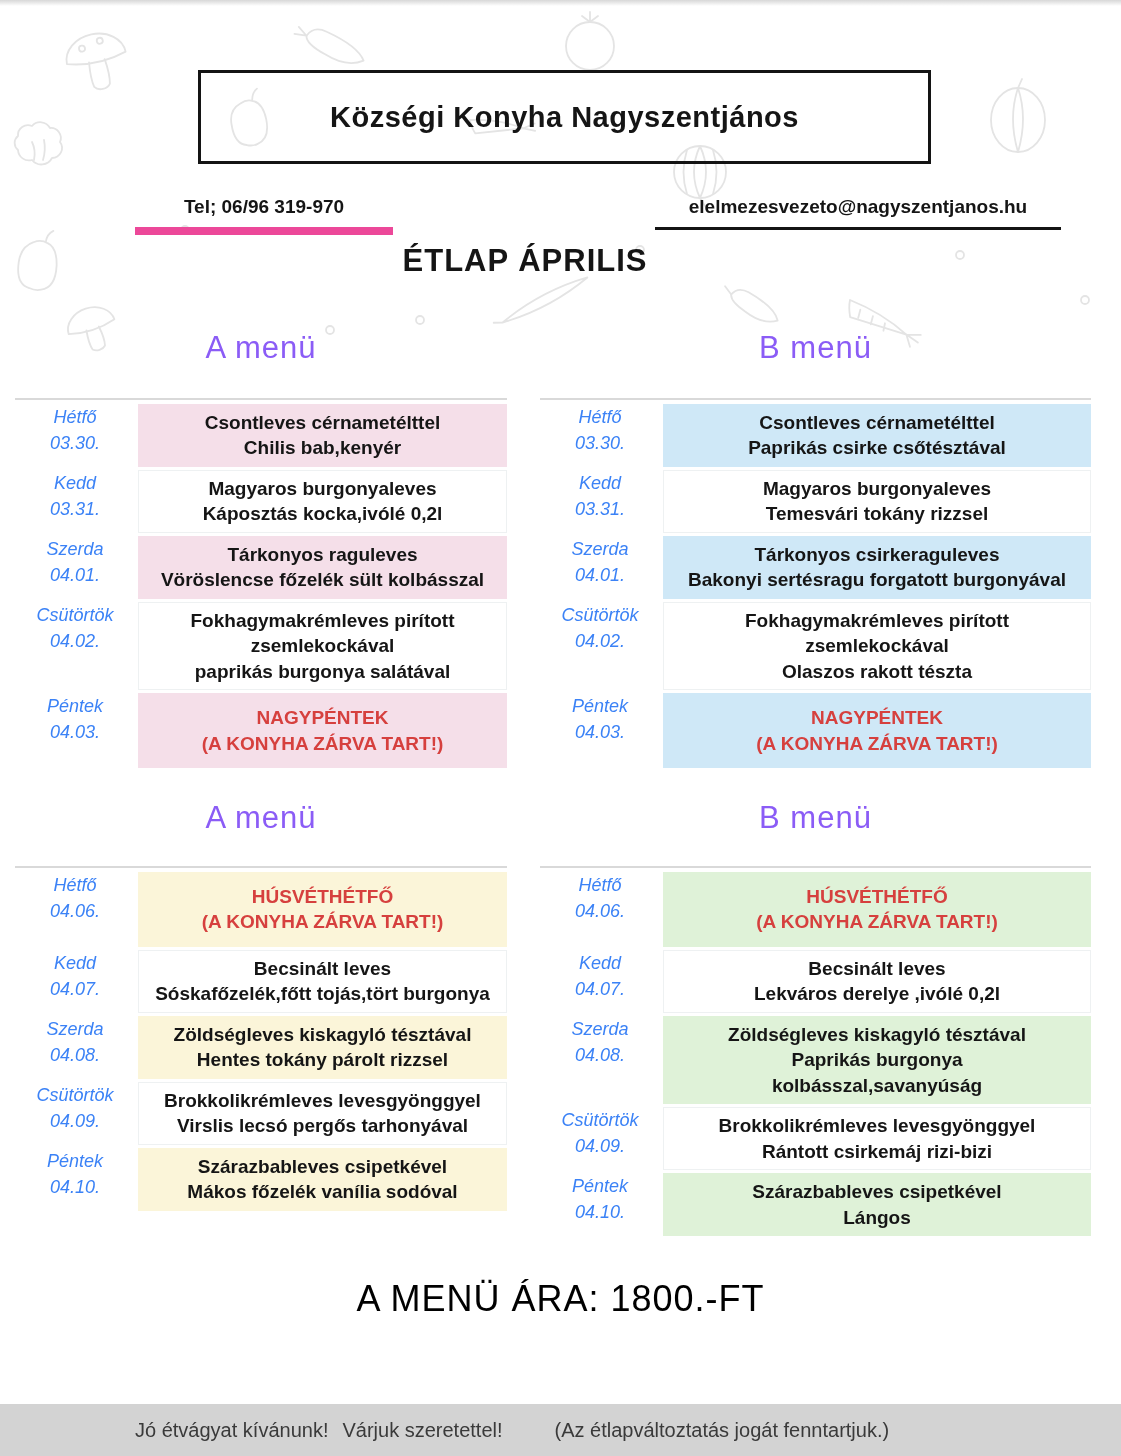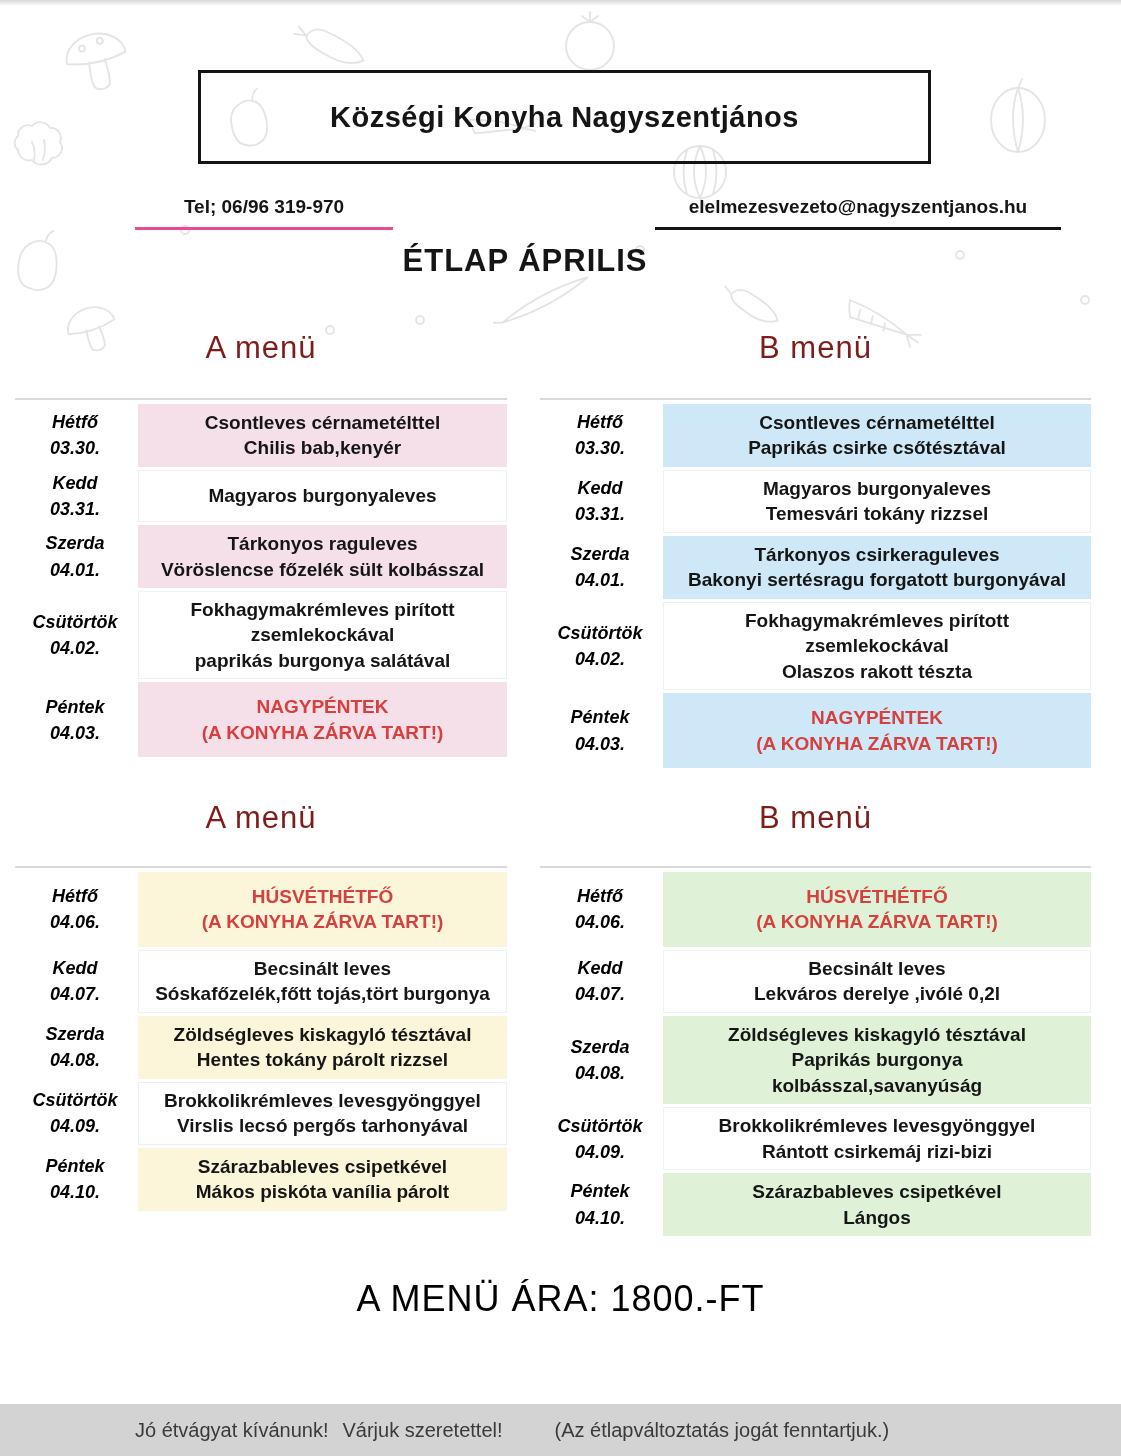--- a/index.html
+++ b/index.html
@@ -13,51 +13,51 @@
   .doodles { position:absolute; left:0; top:0; }
 
   
   .title-box {
     position:absolute; left:198px; top:70px; width:727px; height:88px;
     border:3px solid #141414; display:flex; align-items:center; justify-content:center;
   }
   .title-box .t { font-size:29px; font-weight:700; letter-spacing:.5px; }
   .contact-phone {
     position:absolute; left:135px; top:196px; width:258px; text-align:center;
-    font-size:19px; font-weight:700; border-bottom:3px solid #ec4899; padding-bottom:9px;
+    font-size:19px; font-weight:700; border-bottom:8px solid #ec4899; padding-bottom:9px;
   }
   .contact-email {
     position:absolute; left:655px; top:196px; width:406px; text-align:center;
     font-size:19px; font-weight:700; border-bottom:3px solid #141414; padding-bottom:9px;
   }
   .page-title {
     position:absolute; left:0; top:243px; width:1050px; text-align:center;
     font-size:31px; font-weight:700; letter-spacing:1px;
   }
 
   
   .menu-headings { position:absolute; left:0; width:100%; height:46px; }
   .menu-headings.w1 { top:330px; } .menu-headings.w2 { top:800px; }
   .menu-headings .h { position:absolute; font-size:31px; font-weight:400;
-    letter-spacing:1px; color:#7f1d1d; text-align:center; }
+    letter-spacing:1px; color:#8b5cf6; text-align:center; }
   .menu-headings .h.a { left:15px;  width:492px; }
   .menu-headings .h.b { left:540px; width:551px; }
 
   
   .tables { position:absolute; left:15px; display:flex; gap:33px; align-items:flex-start; }
   .tables.w1 { top:398px; } .tables.w2 { top:866px; }
   .menu-table {
     display:grid; grid-template-columns:120px 1fr;
     row-gap:3px; column-gap:3px; align-content:start;
     border-top:2px solid #d9d9d9; padding-top:4px;
   }
   .menu-table.a { width:492px; } .menu-table.b { width:551px; }
   .cell.day {
-    display:flex; flex-direction:column; justify-content:center; align-items:center;
-    font-size:18px; font-weight:700; font-style:italic; color:#000000; line-height:1.45;
+    display:flex; flex-direction:column; justify-content:flex-start; align-items:center;
+    font-size:18px; font-weight:400; font-style:italic; color:#3b82f6; line-height:1.45;
   }
   .cell.dish {
     display:flex; flex-direction:column; justify-content:center;
     text-align:center; font-size:19px; font-weight:700; line-height:1.34;
     padding:6px 8px; background:#ffffff;
     box-shadow:inset 0 0 0 1px #eef1f2;
   }
   .cell.dish.tint { background:var(--tint); box-shadow:none; }
   .cell.dish.closed { color:var(--accent-red,#d6403e); padding:12px 8px; }
 
@@ -167,20 +167,21 @@
         <div class="cell dish tint">
           <div>Csontleves cérnametélttel</div>
           <div>Chilis bab,kenyér</div>
         </div>
         <div class="cell day">
           <span>Kedd</span>
           <span>03.31.</span>
         </div>
         <div class="cell dish">
           <div>Magyaros burgonyaleves</div>
+          <div>Káposztás kocka,ivólé 0,2l</div>
         </div>
         <div class="cell day">
           <span>Szerda</span>
           <span>04.01.</span>
         </div>
         <div class="cell dish tint">
           <div>Tárkonyos raguleves</div>
           <div>Vöröslencse főzelék sült kolbásszal</div>
         </div>
         <div class="cell day">
@@ -281,21 +282,21 @@
         <div class="cell dish">
           <div>Brokkolikrémleves levesgyönggyel</div>
           <div>Virslis lecsó pergős tarhonyával</div>
         </div>
         <div class="cell day">
           <span>Péntek</span>
           <span>04.10.</span>
         </div>
         <div class="cell dish tint">
           <div>Szárazbableves csipetkével</div>
-          <div>Mákos piskóta vanília párolt</div>
+          <div>Mákos főzelék vanília sodóval</div>
         </div>
       </div>
     <div class="menu-table b" style="--tint: #dff2d8;">
         <div class="cell day">
           <span>Hétfő</span>
           <span>04.06.</span>
         </div>
         <div class="cell dish tint closed">
           <div>HÚSVÉTHÉTFŐ</div>
           <div>(A KONYHA ZÁRVA TART!)</div>

